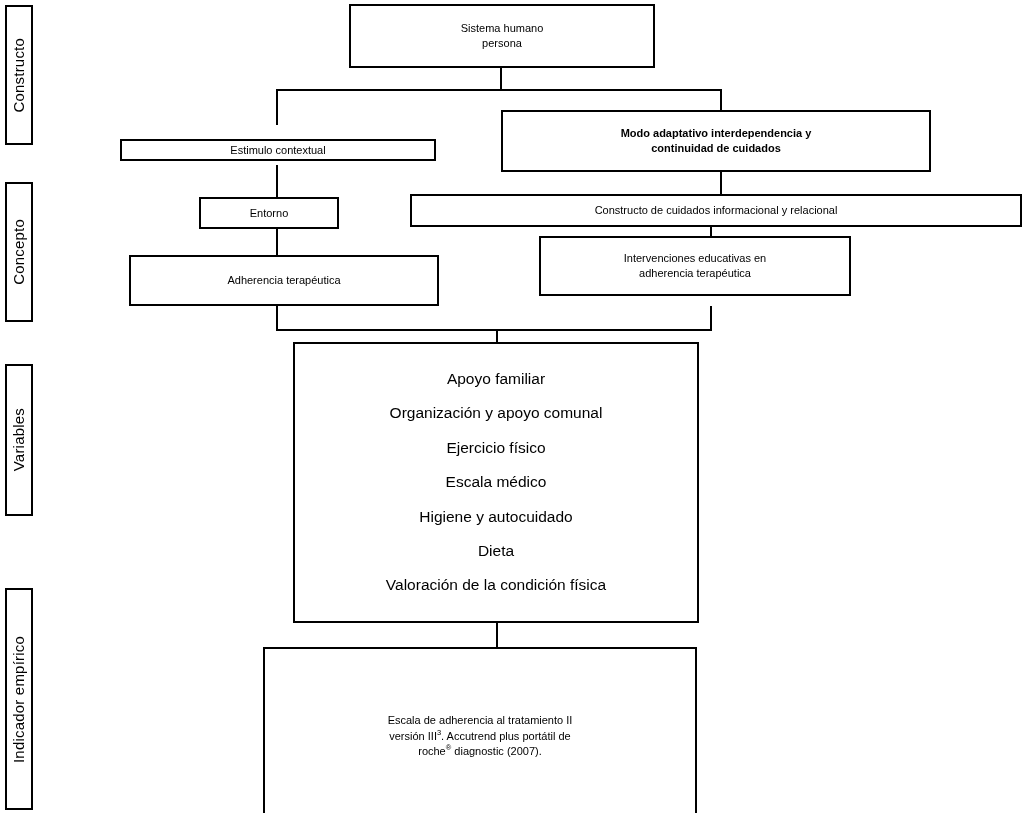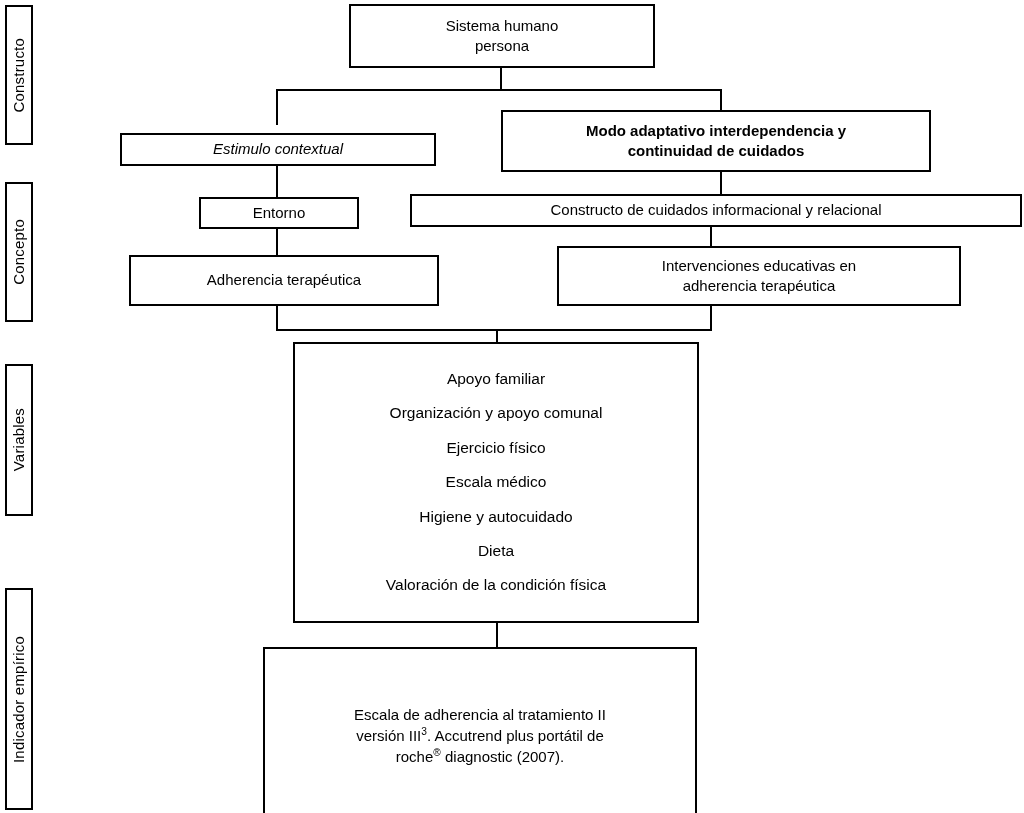--- a/index.html
+++ b/index.html
@@ -40,21 +40,21 @@
   
   .node {
     position: absolute;
     box-sizing: border-box;
     border: 2px solid #000000;
     background: #ffffff;
     display: flex;
     align-items: center;
     justify-content: center;
     text-align: center;
-    font-size: 15px;
+    font-size: 11px;
     line-height: 1.35;
     padding: 4px 8px;
     z-index: 3;
   }
   .node .inner { width: 100%; }
   
   .var-box {
     position: absolute;
     box-sizing: border-box;
     border: 2px solid #000000;
@@ -123,52 +123,52 @@
 
   <div class="ln v" style="left:496px; top:623px; height:25px;"></div>
 
   <div class="node" style="left:349px; top:4px; width:306px; height:64px;">
     <div class="inner">
       <div>Sistema humano</div>
       <div>persona</div>
     </div>
   </div>
 
-  <div class="node" style="left:120px; top:133px; width:316px; height:33px;font-style:italic;">
+  <div class="node" style="left:120px; top:139px; width:316px; height:22px;">
     <div class="inner">
       <div>Estimulo contextual</div>
     </div>
   </div>
 
   <div class="node" style="left:501px; top:110px; width:430px; height:62px;font-weight:bold;">
     <div class="inner">
       <div>Modo adaptativo interdependencia y</div>
       <div>continuidad de cuidados</div>
     </div>
   </div>
 
-  <div class="node" style="left:199px; top:197px; width:160px; height:32px;">
+  <div class="node" style="left:199px; top:197px; width:140px; height:32px;">
     <div class="inner">
       <div>Entorno</div>
     </div>
   </div>
 
   <div class="node" style="left:410px; top:194px; width:612px; height:33px;">
     <div class="inner">
       <div>Constructo de cuidados informacional y relacional</div>
     </div>
   </div>
 
   <div class="node" style="left:129px; top:255px; width:310px; height:51px;">
     <div class="inner">
       <div>Adherencia terapéutica</div>
     </div>
   </div>
 
-  <div class="node" style="left:539px; top:246px; width:404px; height:60px;margin-left:18px;">
+  <div class="node" style="left:539px; top:236px; width:312px; height:60px;">
     <div class="inner">
       <div>Intervenciones educativas en</div>
       <div>adherencia terapéutica</div>
     </div>
   </div>
 
   <div class="var-box" style="left:293px; top:342px; width:406px; height:281px;">
     <div>Apoyo familiar</div>
     <div>Organización y apoyo comunal</div>
     <div>Ejercicio físico</div>

